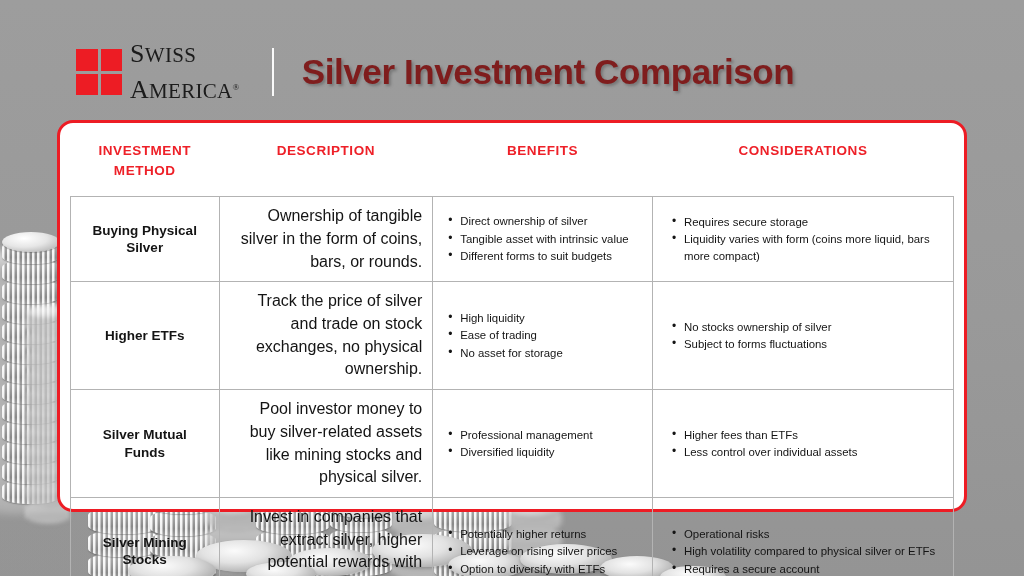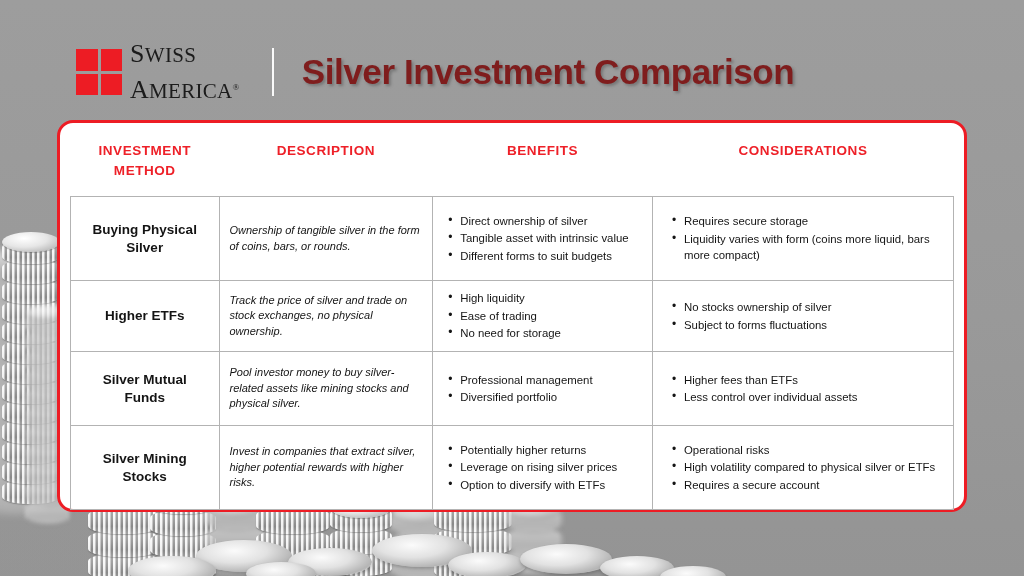--- a/index.html
+++ b/index.html
@@ -127,24 +127,23 @@
     color: #141414;
     padding: 8px 10px;
   }
   td.method {
     text-align: center;
     font-size: 13.5px;
     font-weight: 700;
     line-height: 1.3;
   }
   td.desc {
-    text-align: left;
-    font-size: 11px;
+    text-align: right;
+    font-size: 16px;
     line-height: 1.42;
-    font-style: italic;
   }
   td.bullets { font-size: 11.4px; line-height: 1.45; }
   td.bullets ul { list-style: none; }
   td.bullets li {
     position: relative;
     padding-left: 13px;
     margin: 1px 0;
   }
   td.bullets li::before {
     content: "•";
@@ -328,37 +327,37 @@
             </ul>
           </td>
         </tr>
         <tr class="r2">
           <td class="method">Higher ETFs</td>
           <td class="desc">Track the price of silver and trade on stock exchanges, no physical ownership.</td>
           <td class="bullets benefits">
             <ul>
               <li>High liquidity</li>
               <li>Ease of trading</li>
-              <li>No need for storage</li>
+              <li>No asset for storage</li>
             </ul>
           </td>
           <td class="bullets considerations">
             <ul>
               <li>No stocks ownership of silver</li>
               <li>Subject to forms fluctuations</li>
             </ul>
           </td>
         </tr>
         <tr class="r3">
           <td class="method">Silver Mutual Funds</td>
           <td class="desc">Pool investor money to buy silver-related assets like mining stocks and physical silver.</td>
           <td class="bullets benefits">
             <ul>
               <li>Professional management</li>
-              <li>Diversified portfolio</li>
+              <li>Diversified liquidity</li>
             </ul>
           </td>
           <td class="bullets considerations">
             <ul>
               <li>Higher fees than ETFs</li>
               <li>Less control over individual assets</li>
             </ul>
           </td>
         </tr>
         <tr class="r4">

